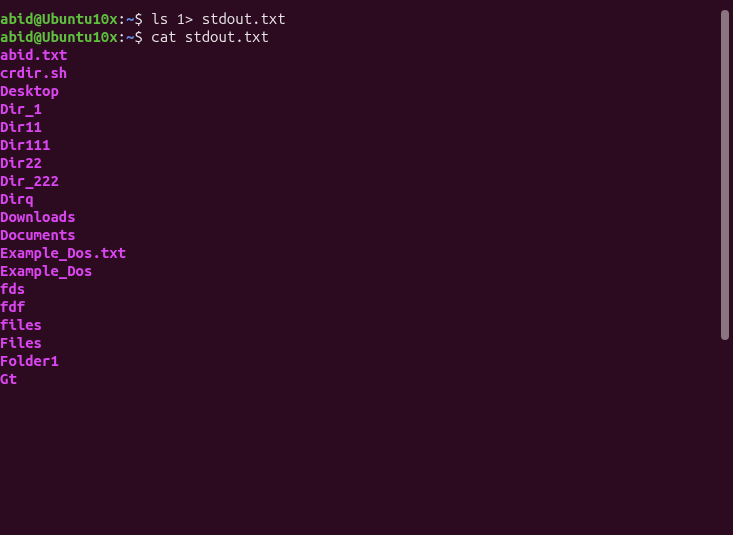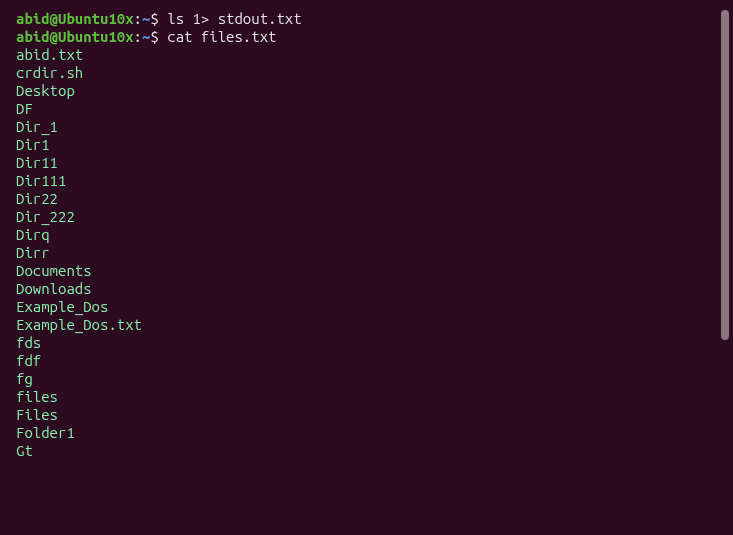--- a/index.html
+++ b/index.html
@@ -13,21 +13,21 @@
       height: 535px;
       font-family: 'Ubuntu Mono', 'DejaVu Sans Mono', monospace;
       font-size: 15px;
       line-height: 18px;
       color: #e8e4e8;
       position: relative;
       overflow: hidden;
       border-radius: 6px;
     }
     .terminal {
-      padding: 10px 16px;
+      padding: 10px 0;
       height: 100%;
       position: relative;
     }
     .line {
       white-space: pre;
     }
     .user-host {
       color: #5fbf3f;
       font-weight: bold;
     }
@@ -38,55 +38,52 @@
       color: #5f87d7;
       font-weight: bold;
     }
     .prompt-dollar {
       color: #e8e4e8;
     }
     .command {
       color: #e8e4e8;
     }
     .output {
-      color: #86efac;
+      color: #d946ef;
+      font-weight: bold;
     }
     .scrollbar {
       position: absolute;
       right: 4px;
       top: 10px;
       width: 8px;
       height: 330px;
       background: #8a7580;
       border-radius: 4px;
     }
   </style>
 </head>
 <body>
 
 <div class="terminal">
   <div class="line"><span class="user-host">abid@Ubuntu10x</span><span class="separator">:</span><span class="path">~</span><span class="prompt-dollar">$ </span><span class="command">ls 1&gt; stdout.txt</span></div>
-  <div class="line"><span class="user-host">abid@Ubuntu10x</span><span class="separator">:</span><span class="path">~</span><span class="prompt-dollar">$ </span><span class="command">cat files.txt</span></div>
+  <div class="line"><span class="user-host">abid@Ubuntu10x</span><span class="separator">:</span><span class="path">~</span><span class="prompt-dollar">$ </span><span class="command">cat stdout.txt</span></div>
   <div class="line output">abid.txt</div>
   <div class="line output">crdir.sh</div>
   <div class="line output">Desktop</div>
-  <div class="line output">DF</div>
   <div class="line output">Dir_1</div>
-  <div class="line output">Dir1</div>
   <div class="line output">Dir11</div>
   <div class="line output">Dir111</div>
   <div class="line output">Dir22</div>
   <div class="line output">Dir_222</div>
   <div class="line output">Dirq</div>
-  <div class="line output">Dirr</div>
+  <div class="line output">Downloads</div>
   <div class="line output">Documents</div>
-  <div class="line output">Downloads</div>
+  <div class="line output">Example_Dos.txt</div>
   <div class="line output">Example_Dos</div>
-  <div class="line output">Example_Dos.txt</div>
   <div class="line output">fds</div>
   <div class="line output">fdf</div>
-  <div class="line output">fg</div>
   <div class="line output">files</div>
   <div class="line output">Files</div>
   <div class="line output">Folder1</div>
   <div class="line output">Gt</div>
   <div class="scrollbar"></div>
 </div>
 
 </body></html>

